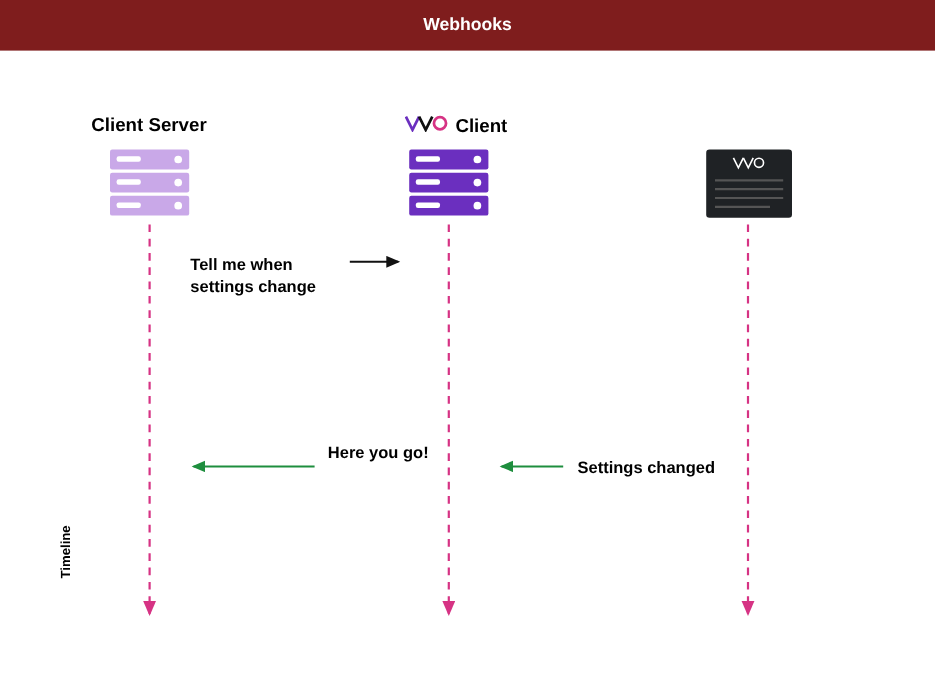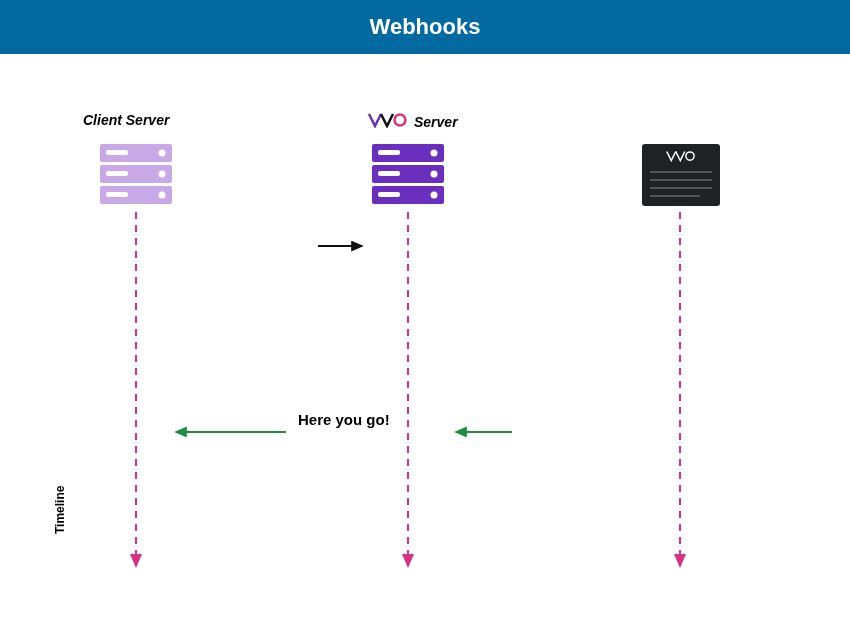--- a/index.html
+++ b/index.html
@@ -5,41 +5,40 @@
   * { box-sizing: border-box; margin: 0; padding: 0; }
   body {
     width: 850px;
     height: 621px;
     font-family: -apple-system, BlinkMacSystemFont, "Segoe UI", Arial, sans-serif;
     background: #ffffff;
     position: relative;
     overflow: hidden;
   }
   .header {
-    background: #0369a1;
+    background: #7f1d1d;
     color: #fff;
     text-align: center;
     padding: 14px 0;
-    font-size: 22px;
+    font-size: 16px;
     font-weight: 600;
   }
   .canvas {
     position: relative;
     width: 850px;
     height: 565px;
   }
   .col-label {
     position: absolute;
-    font-size: 14px;
+    font-size: 17px;
     font-weight: 700;
     color: #000;
     display: flex;
     align-items: center;
     gap: 6px;
-    font-style: italic;
   }
   .vwo-logo {
     display: inline-block;
   }
   .timeline-label {
     position: absolute;
     left: 53px;
     top: 480px;
     transform: rotate(-90deg);
     transform-origin: left top;
@@ -75,25 +74,27 @@
   </div>
 
   <div class="col-label" style="left:368px; top:58px;">
     <span class="vwo-logo">
       <svg width="40" height="16" viewBox="0 0 40 16">
         <path d="M1 2 L7 14 L13 2" fill="none" stroke="#6b2fbf" stroke-width="2.5"></path>
         <path d="M13 2 L19 14 L25 2" fill="none" stroke="#111" stroke-width="2.5"></path>
         <circle cx="32" cy="8" r="5.5" fill="none" stroke="#d63384" stroke-width="2.5"></circle>
       </svg>
     </span>
-    <span>Server</span>
+    <span>Client</span>
   </div>
 
 
+  <div class="msg" style="left:173px; top:185px; width:140px;">Tell me when settings change</div>
   <div class="msg" style="left:298px; top:356px;">Here you go!</div>
+  <div class="msg" style="left:525px; top:370px;">Settings changed</div>
 
   <div class="timeline-label">Timeline</div>
 
   <svg class="diagram" viewBox="0 0 850 565">
     <defs>
       <marker id="arrow-pink" markerWidth="10" markerHeight="10" refX="6" refY="3" orient="auto" markerUnits="strokeWidth">
         <path d="M0,0 L7,3 L0,6 Z" fill="#d63384"></path>
       </marker>
       <marker id="arrow-black" markerWidth="10" markerHeight="10" refX="6" refY="3" orient="auto" markerUnits="strokeWidth">
         <path d="M0,0 L7,3 L0,6 Z" fill="#111"></path>

